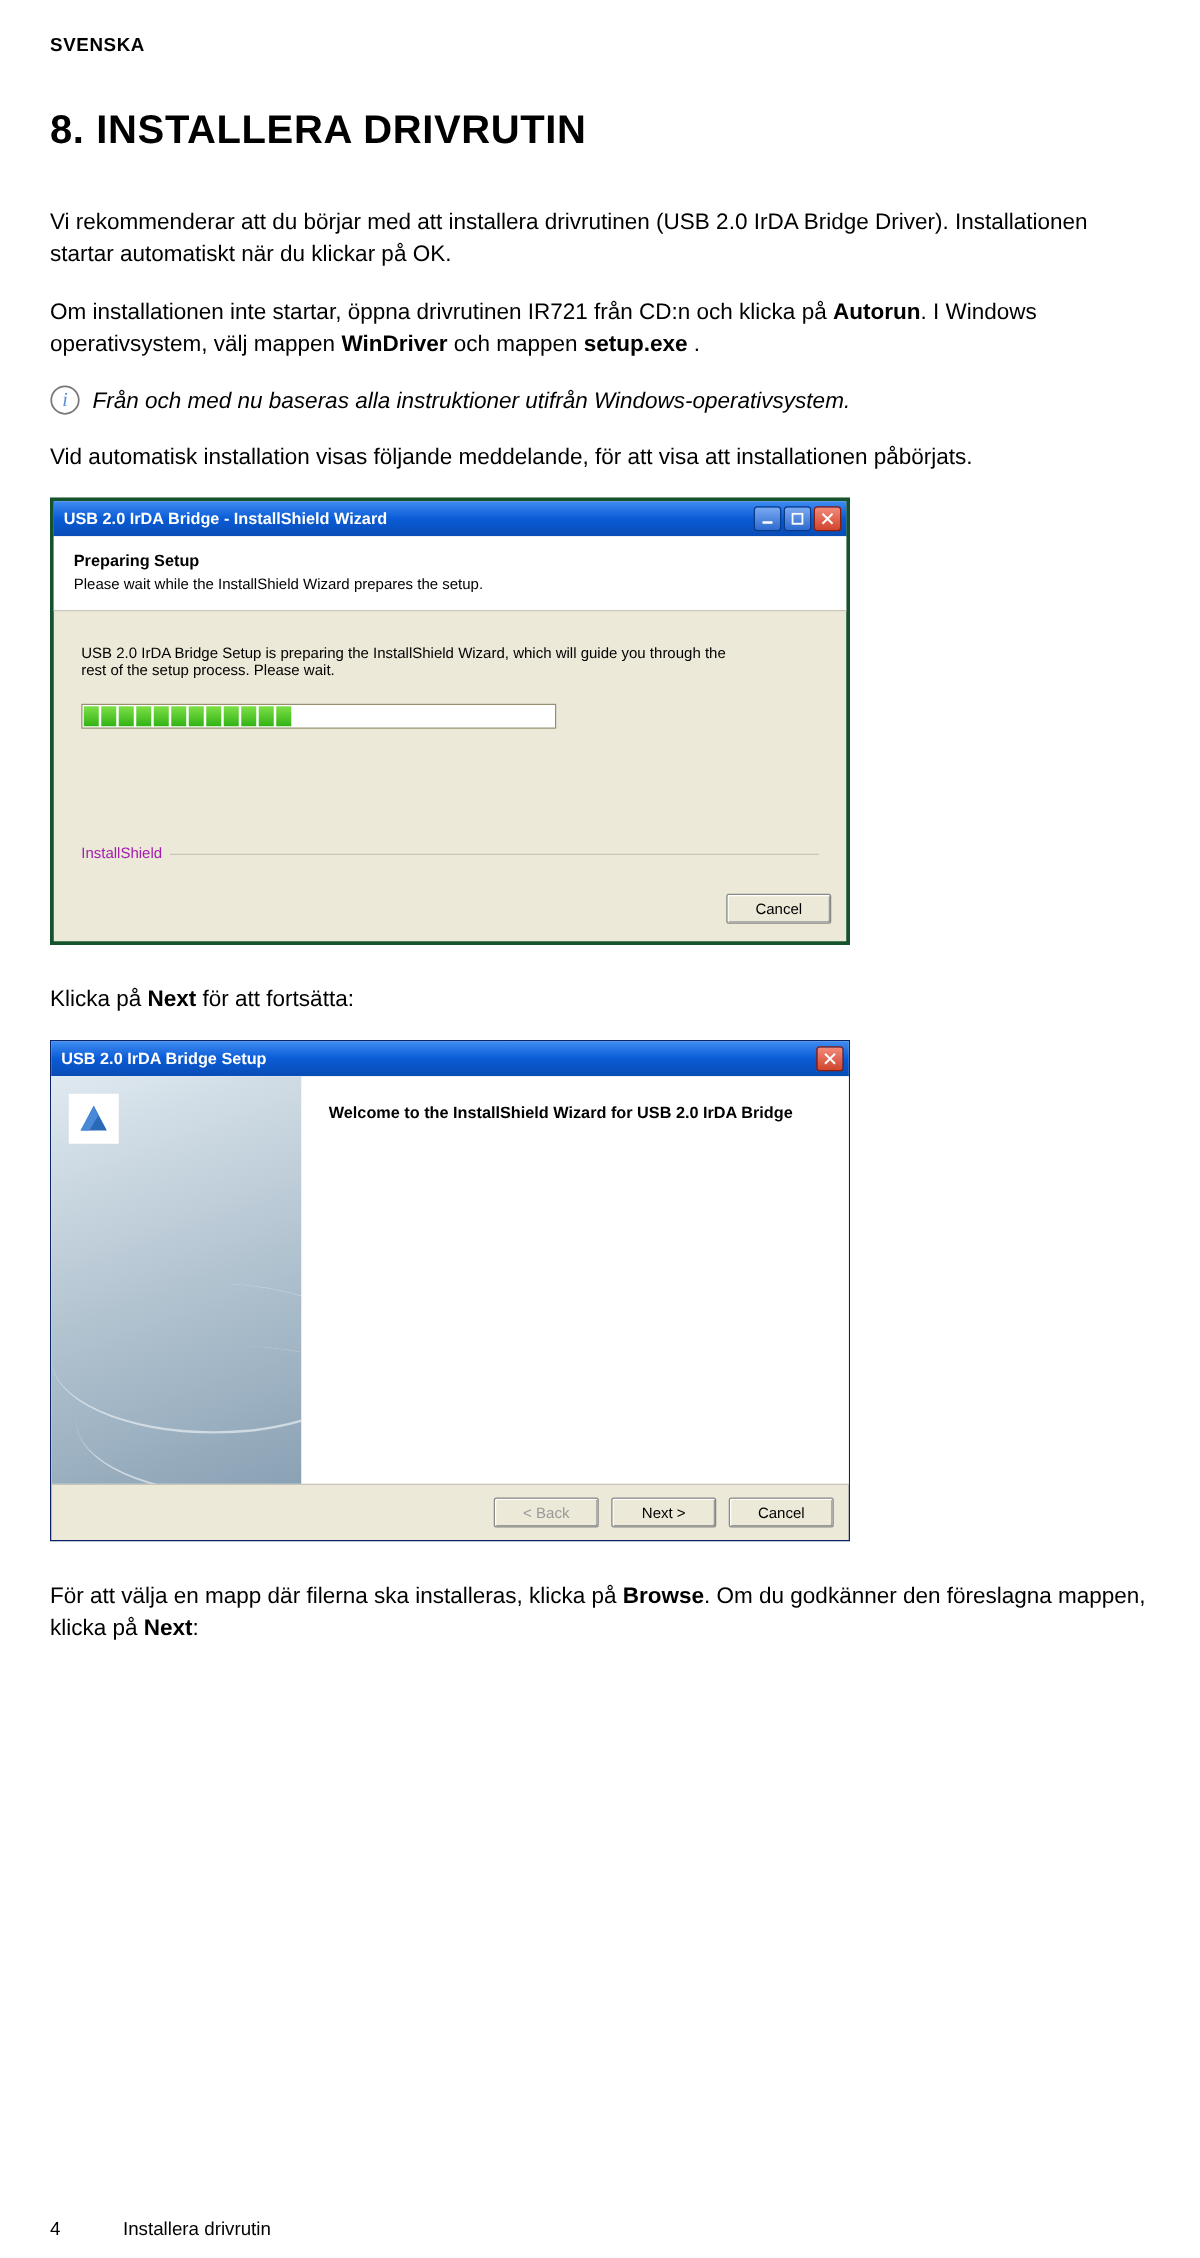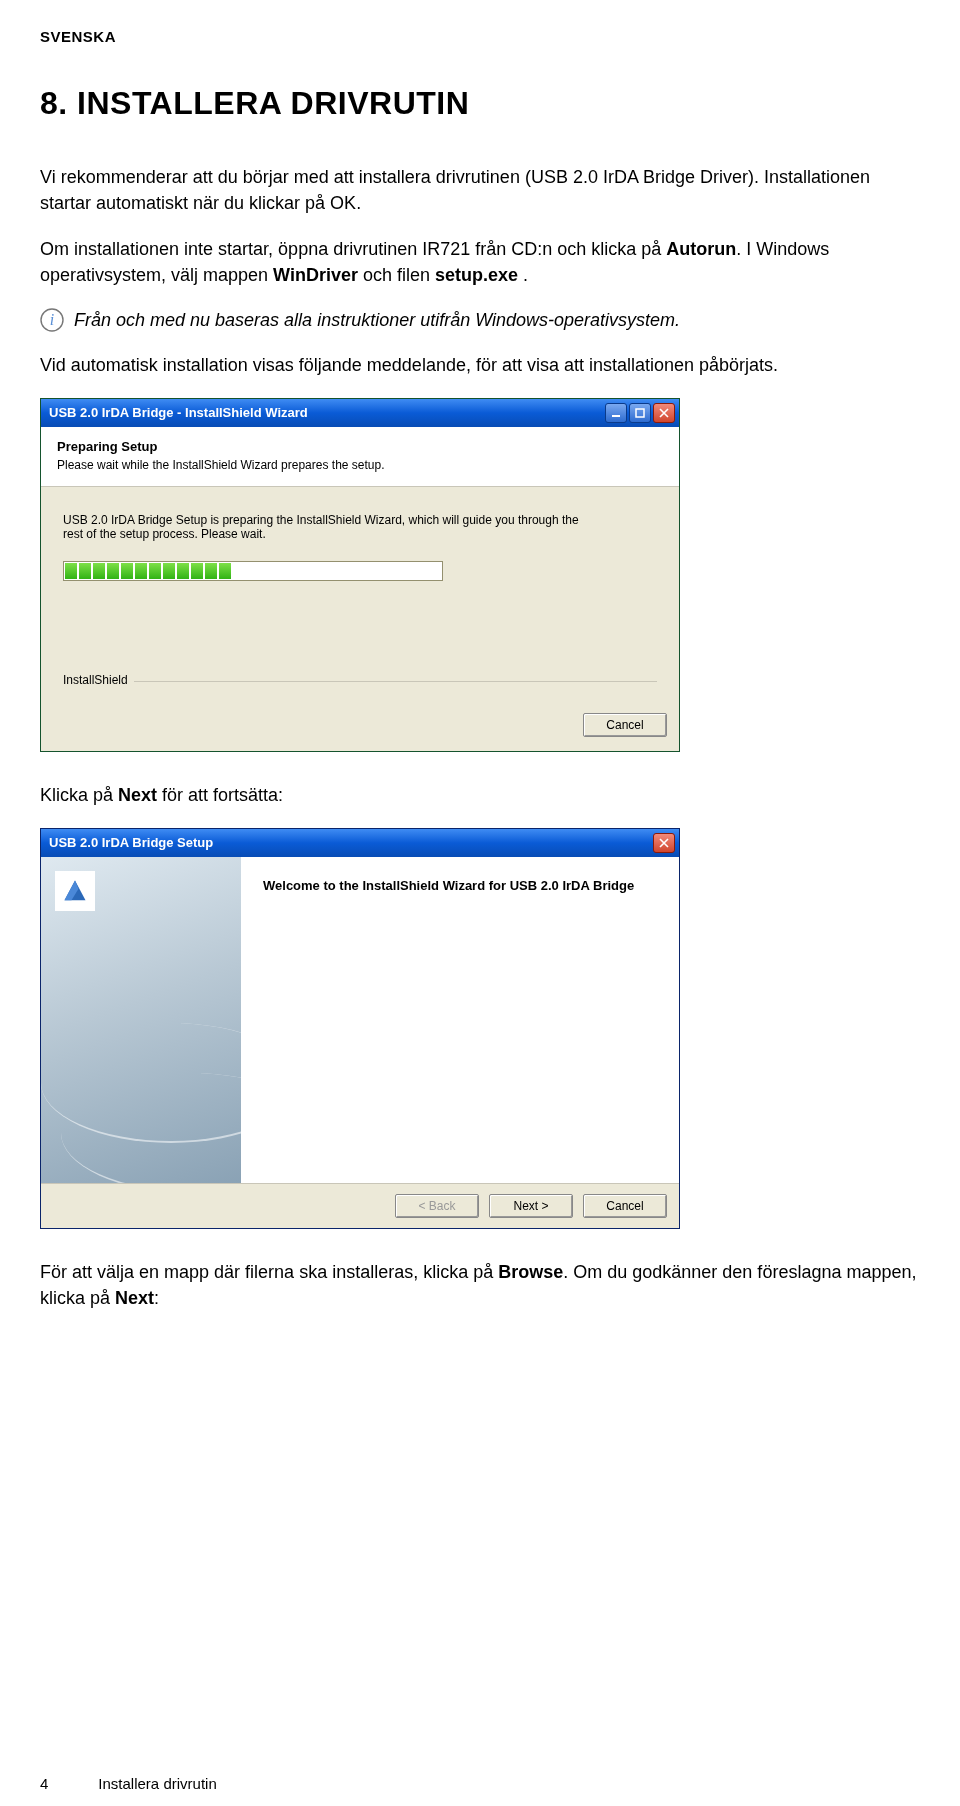--- a/index.html
+++ b/index.html
@@ -48,21 +48,21 @@
     height: 24px;
   }
   .info-text {
     font-style: italic;
     font-size: 18px;
     line-height: 1.4;
   }
   
   .dialog1 {
     width: 640px;
-    border: 1px solid #14532d;
+    border: 3px solid #14532d;
     background: #ece9d8;
     margin: 10px 0 30px 0;
     font-family: Tahoma, Arial, sans-serif;
   }
   .titlebar {
     height: 28px;
     background: linear-gradient(180deg, #3f8cf3 0%, #0a5bd6 50%, #084cb5 100%);
     color: #fff;
     display: flex;
     align-items: center;
@@ -102,21 +102,21 @@
     display: flex;
     align-items: center;
     padding: 1px;
     gap: 2px;
   }
   .progress-seg {
     width: 12px; height: 100%;
     background: linear-gradient(180deg,#7ee048 0%, #31b314 100%);
   }
   .installshield-brand {
-    color: #000000;
+    color: #a21caf;
     font-size: 12px;
     margin-top: 100px;
     border-top: 1px solid #c9c6b8;
     padding-top: 0;
     position: relative;
     height: 18px;
   }
   .installshield-brand span{
     background:#ece9d8;
     position:relative;
@@ -208,21 +208,21 @@
 <body>
 
 <div class="page">
   <div class="header-label">SVENSKA</div>
 
   <div class="h1">8. INSTALLERA DRIVRUTIN</div>
 
   <p class="body-text">Vi rekommenderar att du börjar med att installera drivrutinen (USB 2.0 IrDA Bridge Driver). Installationen startar automatiskt när du klickar på OK.</p>
 
   <p class="body-text">
-    <span>Om installationen inte startar, öppna drivrutinen IR721 från CD:n och klicka på </span><b>Autorun</b><span>. I Windows operativsystem, välj mappen </span><b>WinDriver</b><span> och filen </span><b>setup.exe</b><span> .</span>
+    <span>Om installationen inte startar, öppna drivrutinen IR721 från CD:n och klicka på </span><b>Autorun</b><span>. I Windows operativsystem, välj mappen </span><b>WinDriver</b><span> och mappen </span><b>setup.exe</b><span> .</span>
   </p>
 
   <div class="info-row">
     <span class="info-icon">
       <svg viewBox="0 0 24 24">
           <circle cx="12" cy="12" r="11" fill="none" stroke="#777" stroke-width="1.4"></circle>
           <text x="12" y="17" text-anchor="middle" font-family="Georgia,serif" font-style="italic" font-size="16" fill="#5a8fd6">i</text>
         </svg>
     </span>
     <div class="info-text">Från och med nu baseras alla instruktioner utifrån Windows-operativsystem.</div>

